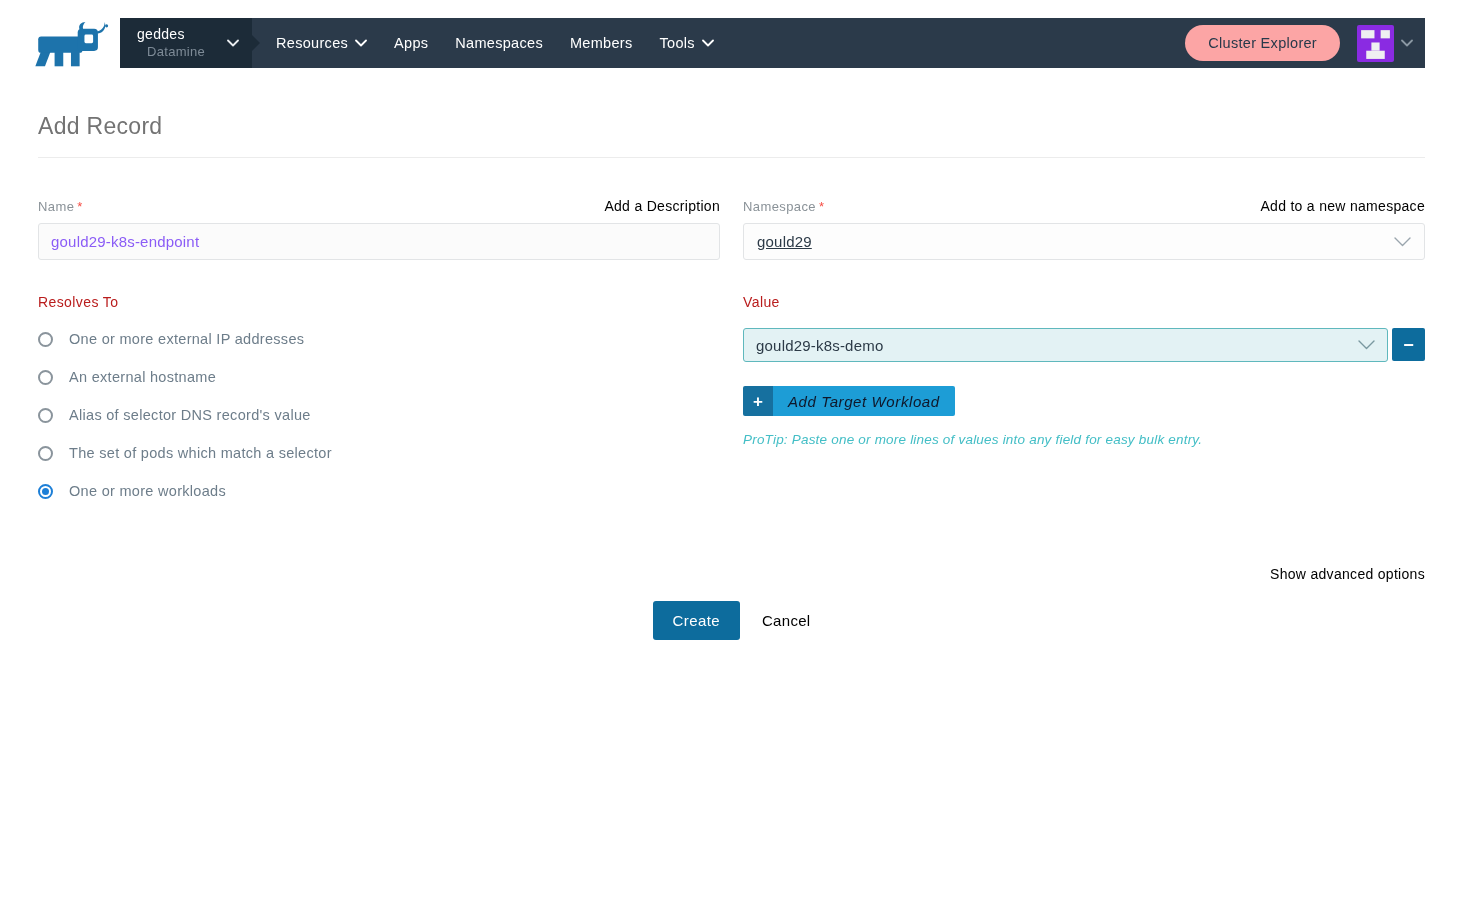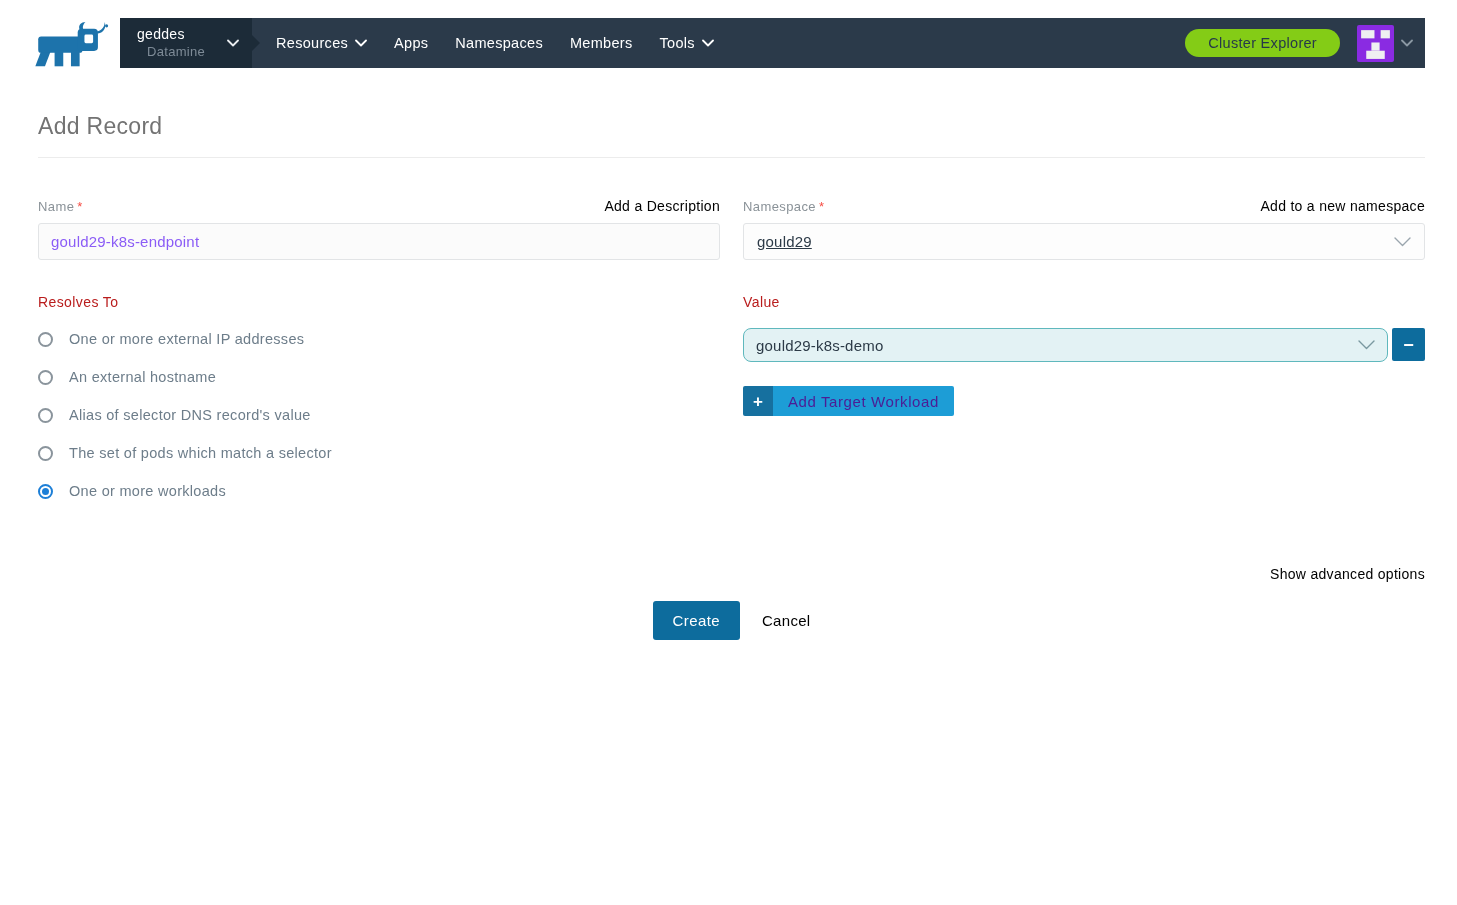--- a/index.html
+++ b/index.html
@@ -29,21 +29,21 @@
   .cs-cluster { font-size:14px; color:#fff; letter-spacing:.3px; }
   .cs-project { font-size:13px; color:#7e8b97; padding-left:10px; letter-spacing:.3px; }
   .cs-chev { margin-left:22px; color:#e8ecef; display:flex; }
 
   .nav-items { display:flex; gap:27px; margin-left:24px; font-size:14.5px; letter-spacing:.3px; }
   .nav-item { display:flex; align-items:center; gap:7px; cursor:pointer; white-space:nowrap; }
   .chev-svg { display:block; }
 
   .nav-right { margin-left:auto; display:flex; align-items:center; padding-right:12px; }
   .cluster-explorer {
-    height:28px; border-radius:18px; border:none; background:#84cc16; color:#27394a;
+    height:36px; border-radius:18px; border:none; background:#fca5a5; color:#27394a;
     font-size:14.5px; font-weight:500; padding:0 23px; cursor:pointer;
     font-family:inherit; letter-spacing:.3px;
   }
   .avatar { width:37px; height:37px; margin-left:17px; cursor:pointer; border-radius:2px; overflow:hidden; flex:none; }
   .user-chev { color:#8b98a3; margin-left:7px; cursor:pointer; display:flex; }
 
   
   .content { padding:0 32px 0 38px; }
   .page-title { font-size:23px; font-weight:400; color:#737373; margin:41px 0 0; letter-spacing:.3px; }
   .divider { border:none; border-top:1px solid #ececec; margin:17px 0 0; }
@@ -76,37 +76,37 @@
   .radio {
     width:15px; height:15px; border-radius:50%; border:2px solid #8a949c;
     box-sizing:border-box; position:relative; flex:none; background:#fff;
   }
   .radio.checked { border-color:#1d7fd7; }
   .radio.checked::after { content:''; position:absolute; inset:2px; border-radius:50%; background:#1d7fd7; }
 
   .value-row { margin-top:18px; display:flex; align-items:flex-start; gap:4px; }
   .value-select {
     flex:1; height:34px; box-sizing:border-box; background:#e3f2f4; border:1px solid #5fb8bd;
-    border-radius:8px; display:flex; align-items:center; justify-content:space-between;
+    border-radius:3px; display:flex; align-items:center; justify-content:space-between;
     padding:0 12px; font-size:15px; color:#2c3a47; cursor:pointer; letter-spacing:.2px;
   }
   .value-select .sel-chev { color:#7a99a0; display:flex; }
   .minus-btn {
     width:33px; height:33px; flex:none; background:#0d6c9d; border:none; border-radius:2px;
     color:#fff; cursor:pointer; display:flex; align-items:center; justify-content:center;
     font-size:18px; font-weight:bold; font-family:inherit; line-height:1;
   }
 
   .add-workload {
     margin-top:24px; display:inline-flex; align-items:stretch; height:30px;
     border:none; padding:0; background:transparent; border-radius:2px; overflow:hidden;
     cursor:pointer; font-family:inherit;
   }
   .plus-sq { width:30px; background:#16709f; color:#fff; font-size:17px; font-weight:bold; display:flex; align-items:center; justify-content:center; line-height:1; }
-  .awl-label { background:#1d9dd6; color:#4c1d95; font-size:15px; display:flex; align-items:center; padding:0 15px; letter-spacing:.6px; }
+  .awl-label { background:#1d9dd6; color:#0f172a; font-size:15px; display:flex; align-items:center; padding:0 15px; letter-spacing:.6px;font-style:italic; }
 
   .protip { margin-top:16px; font-style:italic; font-size:13.5px; color:#43bec6; letter-spacing:.2px; }
 
   .advanced-row { text-align:right; margin-top:66px; }
   .actions { display:flex; justify-content:center; align-items:center; gap:22px; margin-top:18px; }
   .create-btn {
     background:#0d6c9d; color:#fff; border:none; border-radius:3px; height:39px;
     padding:0 20px; font-size:15px; letter-spacing:.4px; cursor:pointer; font-family:inherit;
   }
   .cancel-link { font-size:15px; }
@@ -260,20 +260,21 @@
           <button class="minus-btn">
               <span>−</span>
             </button>
         </div>
 
         <button class="add-workload">
           <span class="plus-sq">+</span>
           <span class="awl-label">Add Target Workload</span>
         </button>
 
+        <div class="protip">ProTip: Paste one or more lines of values into any field for easy bulk entry.</div>
       </div>
     </div>
 
     <div class="advanced-row">
       <a class="link">Show advanced options</a>
     </div>
 
     <div class="actions">
       <button class="create-btn">Create</button>
       <a class="link cancel-link">Cancel</a>

